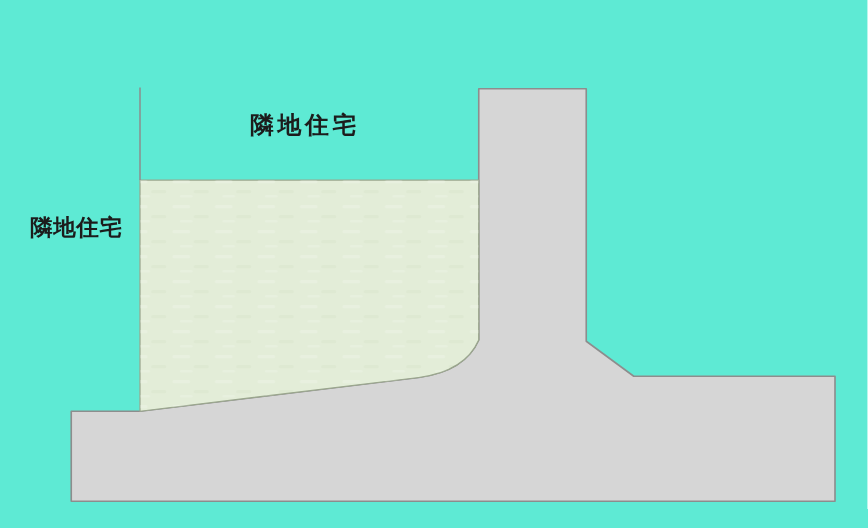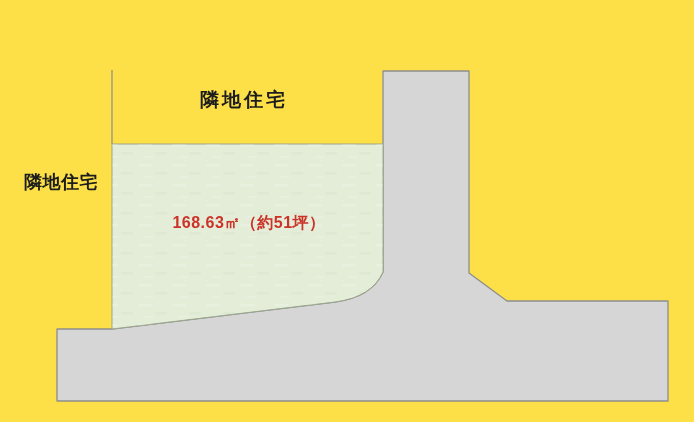--- a/index.html
+++ b/index.html
@@ -5,21 +5,21 @@
   html, body {
     margin: 0;
     padding: 0;
     background: #ffffff;
     font-family: "Liberation Sans", "DejaVu Sans", sans-serif;
   }
   .canvas {
     position: relative;
     width: 694px;
     height: 422px;
-    background: #fde047;
+    background: #5eead4;
     overflow: hidden;
   }
   .canvas svg {
     position: absolute;
     left: 0;
     top: 0;
     display: block;
   }
   .road-shape {
     stroke: #8d8d8d;
@@ -94,16 +94,15 @@
 
     <path class="parcel-texture" fill="url(#parcelTex)" d="M 112,144 L 383,144 L 383,272 Q 372,297 335,302 L 112,329 Z"></path>
 
     <path class="boundary-line" d="M 112,70 L 112,144"></path>
   </svg>
 
   <div class="label label-neighbor-top">隣地住宅</div>
 
   <div class="label label-neighbor-left">隣地住宅</div>
 
-  <div class="label label-area">168.63㎡（約51坪）</div>
 
 
 </div>
 
 </body></html>

